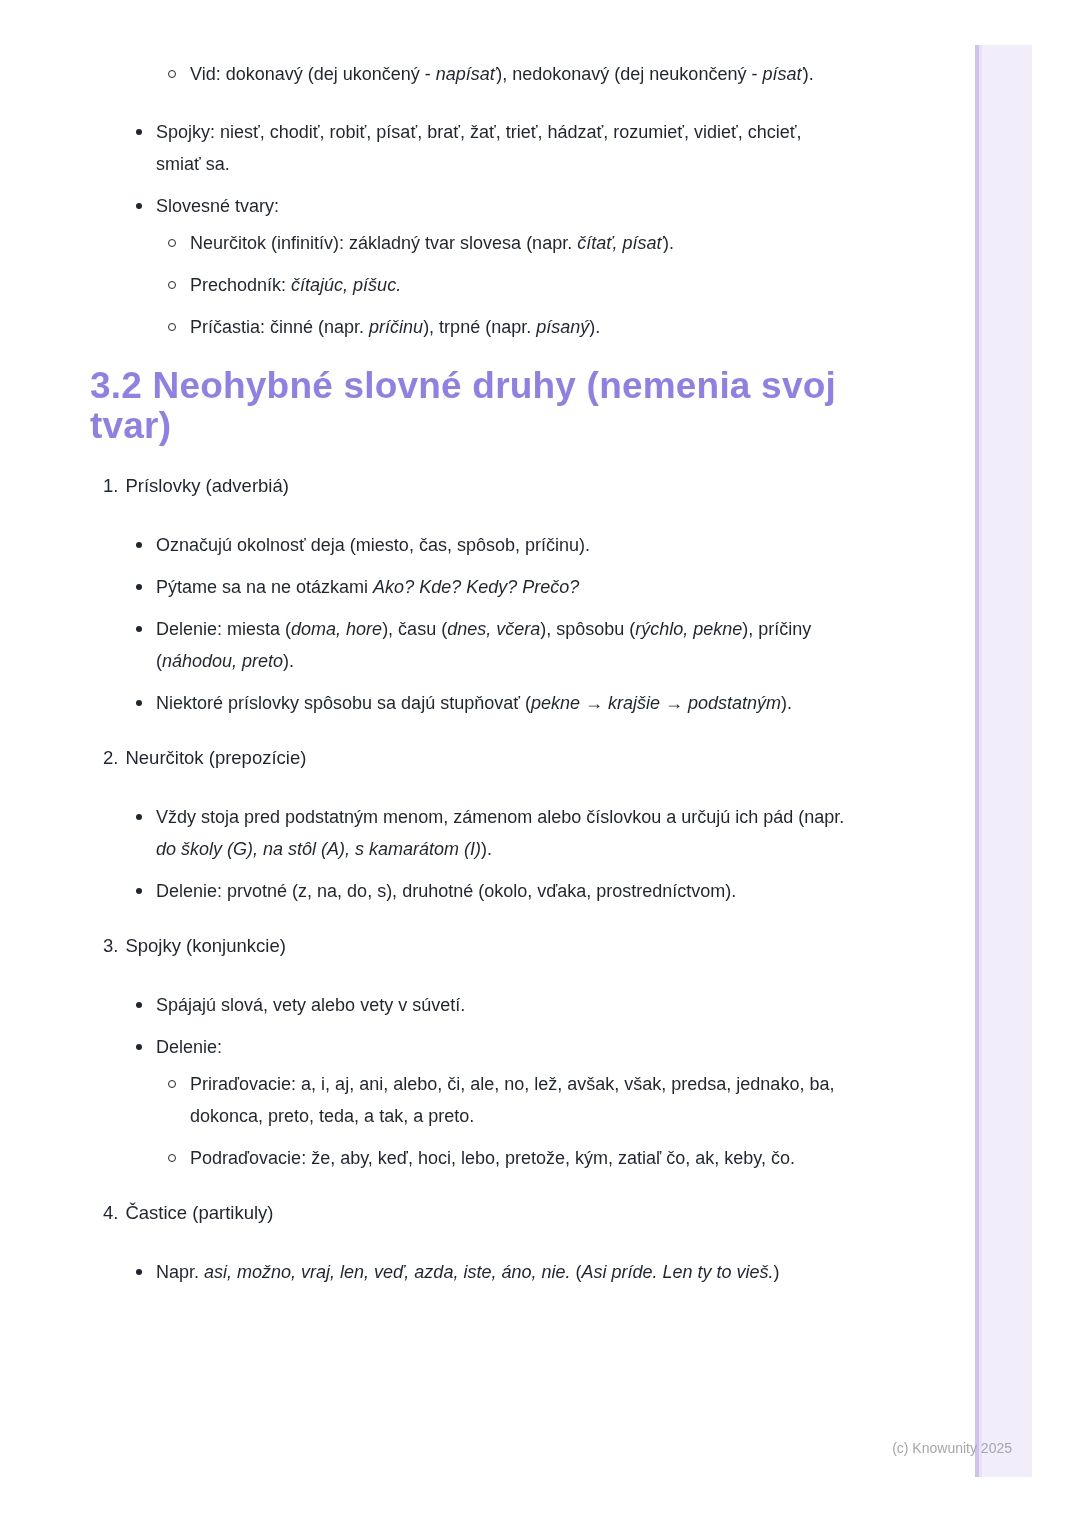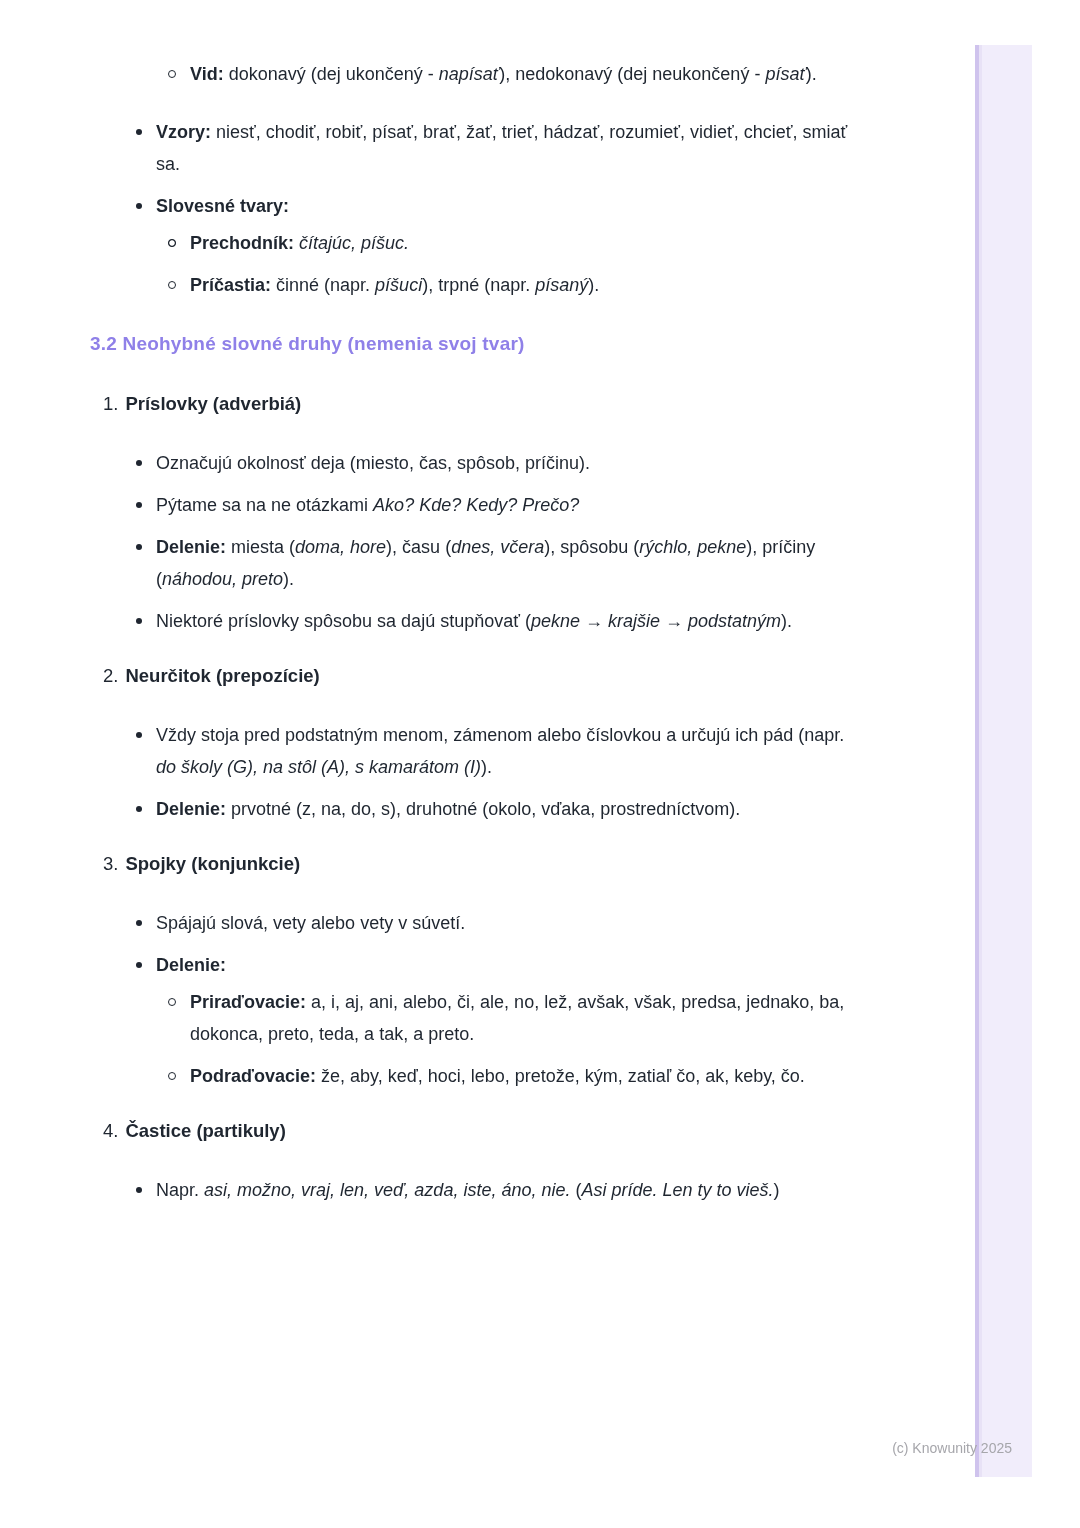--- a/index.html
+++ b/index.html
@@ -22,39 +22,39 @@
   .li.l2{padding-left:66px;}
   .li.l3{padding-left:100px;}
   .li.l3 + .li.l2{margin-top:26px;}
   .li.l2 + .li.l3{margin-top:-5px;}
   .marker{position:absolute;border-radius:50%;box-sizing:border-box;}
   .l2 .marker{left:46px;top:13px;width:6px;height:6px;background:var(--body);}
   .l3 .marker{left:78px;top:12px;width:8px;height:8px;border:1.7px solid var(--body);background:transparent;}
   .num-item{font-size:18.5px;line-height:32px;padding-left:13px;margin:23px 0 27px 0;}
   .num-marker{margin-right:7px;}
   .num-item .runs{font-weight:bold;}
-  .doc-h2{color:var(--accent);font-size:19px;line-height:40px;font-weight:bold;margin:23px 0 24px 0;letter-spacing:0.2px;}
-  .rb{font-weight:bold;}
+  .doc-h2{color:var(--accent);font-size:37px;line-height:40px;font-weight:bold;margin:23px 0 24px 0;letter-spacing:0.2px;}
+  .rb{font-weight:normal;}
   .ri{font-style:italic;}
   .side{position:absolute;top:45px;left:975px;width:57px;height:1432px;}
   .side-strip{position:absolute;left:0;top:0;width:4px;height:100%;background:var(--edge-strip);}
   .side-line{position:absolute;left:4px;top:0;width:3px;height:100%;background:var(--edge-line);}
   .side-fill{position:absolute;left:7px;top:0;width:50px;height:100%;background:var(--side-panel);}
   .copyright{position:absolute;top:1439px;right:68px;font-size:14px;line-height:18px;color:var(--muted);z-index:3;}
 </style>
 </head>
 <body>
 
 <div class="content" id="doc-blocks">
     <div class="li l3"><span class="marker"></span><span class="runs"><span class="rb ">Vid:</span><span class=""> dokonavý (dej ukončený - </span><span class="ri">napísať</span><span class="">), nedokonavý (dej neukončený - </span><span class="ri">písať</span><span class="">).</span></span></div>
-    <div class="li l2"><span class="marker"></span><span class="runs"><span class="rb ">Vzory:</span><span class=""> niesť, chodiť, robiť, písať, brať, žať, trieť, hádzať, rozumieť, vidieť, chcieť, smiať sa.</span></span></div>
+    <div class="li l2"><span class="marker"></span><span class="runs"><span class="rb ">Spojky:</span><span class=""> niesť, chodiť, robiť, písať, brať, žať, trieť, hádzať, rozumieť, vidieť, chcieť, smiať sa.</span></span></div>
     <div class="li l2"><span class="marker"></span><span class="runs"><span class="rb ">Slovesné tvary:</span></span></div>
-    <div class="li l3"><span class="marker"></span></div>
+    <div class="li l3"><span class="marker"></span><span class="runs"><span class="rb ">Neurčitok (infinitív):</span><span class=""> základný tvar slovesa (napr. </span><span class="ri">čítať, písať</span><span class="">).</span></span></div>
     <div class="li l3"><span class="marker"></span><span class="runs"><span class="rb ">Prechodník:</span><span class=""> </span><span class="ri">čítajúc, píšuc.</span></span></div>
-    <div class="li l3"><span class="marker"></span><span class="runs"><span class="rb ">Príčastia:</span><span class=""> činné (napr. </span><span class="ri">píšuci</span><span class="">), trpné (napr. </span><span class="ri">písaný</span><span class="">).</span></span></div>
+    <div class="li l3"><span class="marker"></span><span class="runs"><span class="rb ">Príčastia:</span><span class=""> činné (napr. </span><span class="ri">príčinu</span><span class="">), trpné (napr. </span><span class="ri">písaný</span><span class="">).</span></span></div>
     <h2 class="doc-h2">3.2 Neohybné slovné druhy (nemenia svoj tvar)</h2>
     <div class="num-item"><span class="num-marker">1.</span><span class="runs"><span class="rb ">Príslovky (adverbiá)</span></span></div>
     <div class="li l2"><span class="marker"></span><span class="runs"><span class="">Označujú okolnosť deja (miesto, čas, spôsob, príčinu).</span></span></div>
     <div class="li l2"><span class="marker"></span><span class="runs"><span class="">Pýtame sa na ne otázkami </span><span class="ri">Ako? Kde? Kedy? Prečo?</span></span></div>
     <div class="li l2"><span class="marker"></span><span class="runs"><span class="rb ">Delenie:</span><span class=""> miesta (</span><span class="ri">doma, hore</span><span class="">), času (</span><span class="ri">dnes, včera</span><span class="">), spôsobu (</span><span class="ri">rýchlo, pekne</span><span class="">), príčiny (</span><span class="ri">náhodou, preto</span><span class="">).</span></span></div>
     <div class="li l2"><span class="marker"></span><span class="runs"><span class="">Niektoré príslovky spôsobu sa dajú stupňovať (</span><span class="ri">pekne → krajšie → podstatným</span><span class="">).</span></span></div>
     <div class="num-item"><span class="num-marker">2.</span><span class="runs"><span class="rb ">Neurčitok (prepozície)</span></span></div>
     <div class="li l2"><span class="marker"></span><span class="runs"><span class="">Vždy stoja pred podstatným menom, zámenom alebo číslovkou a určujú ich pád (napr. </span><span class="ri">do školy (G), na stôl (A), s kamarátom (I)</span><span class="">).</span></span></div>
     <div class="li l2"><span class="marker"></span><span class="runs"><span class="rb ">Delenie:</span><span class=""> prvotné (z, na, do, s), druhotné (okolo, vďaka, prostredníctvom).</span></span></div>
     <div class="num-item"><span class="num-marker">3.</span><span class="runs"><span class="rb ">Spojky (konjunkcie)</span></span></div>

